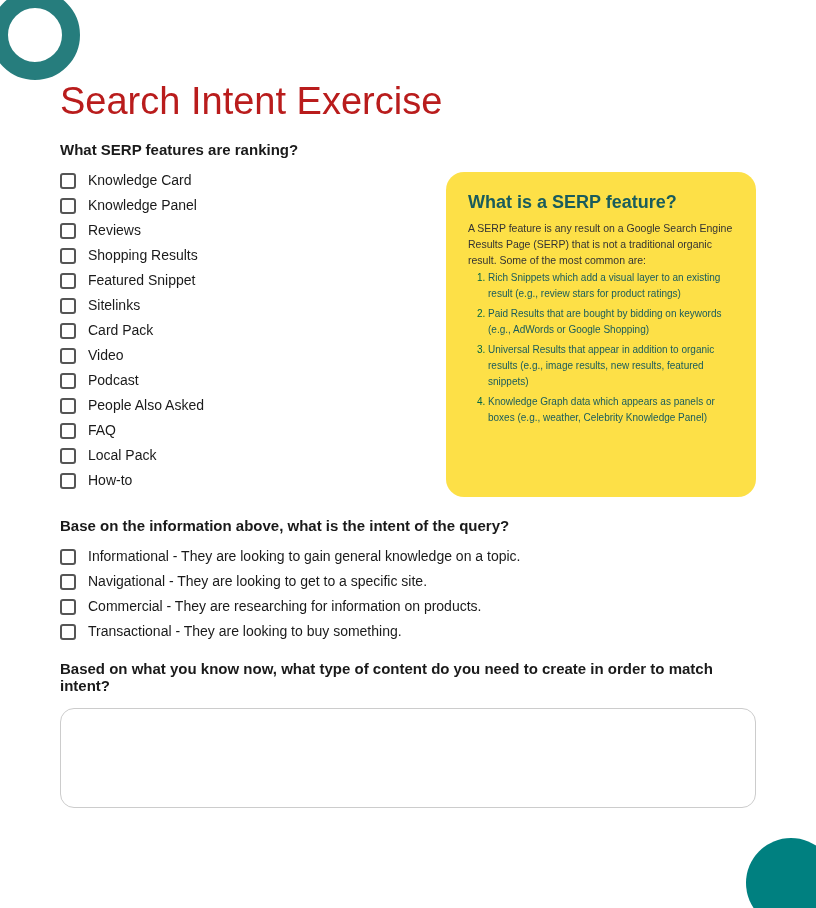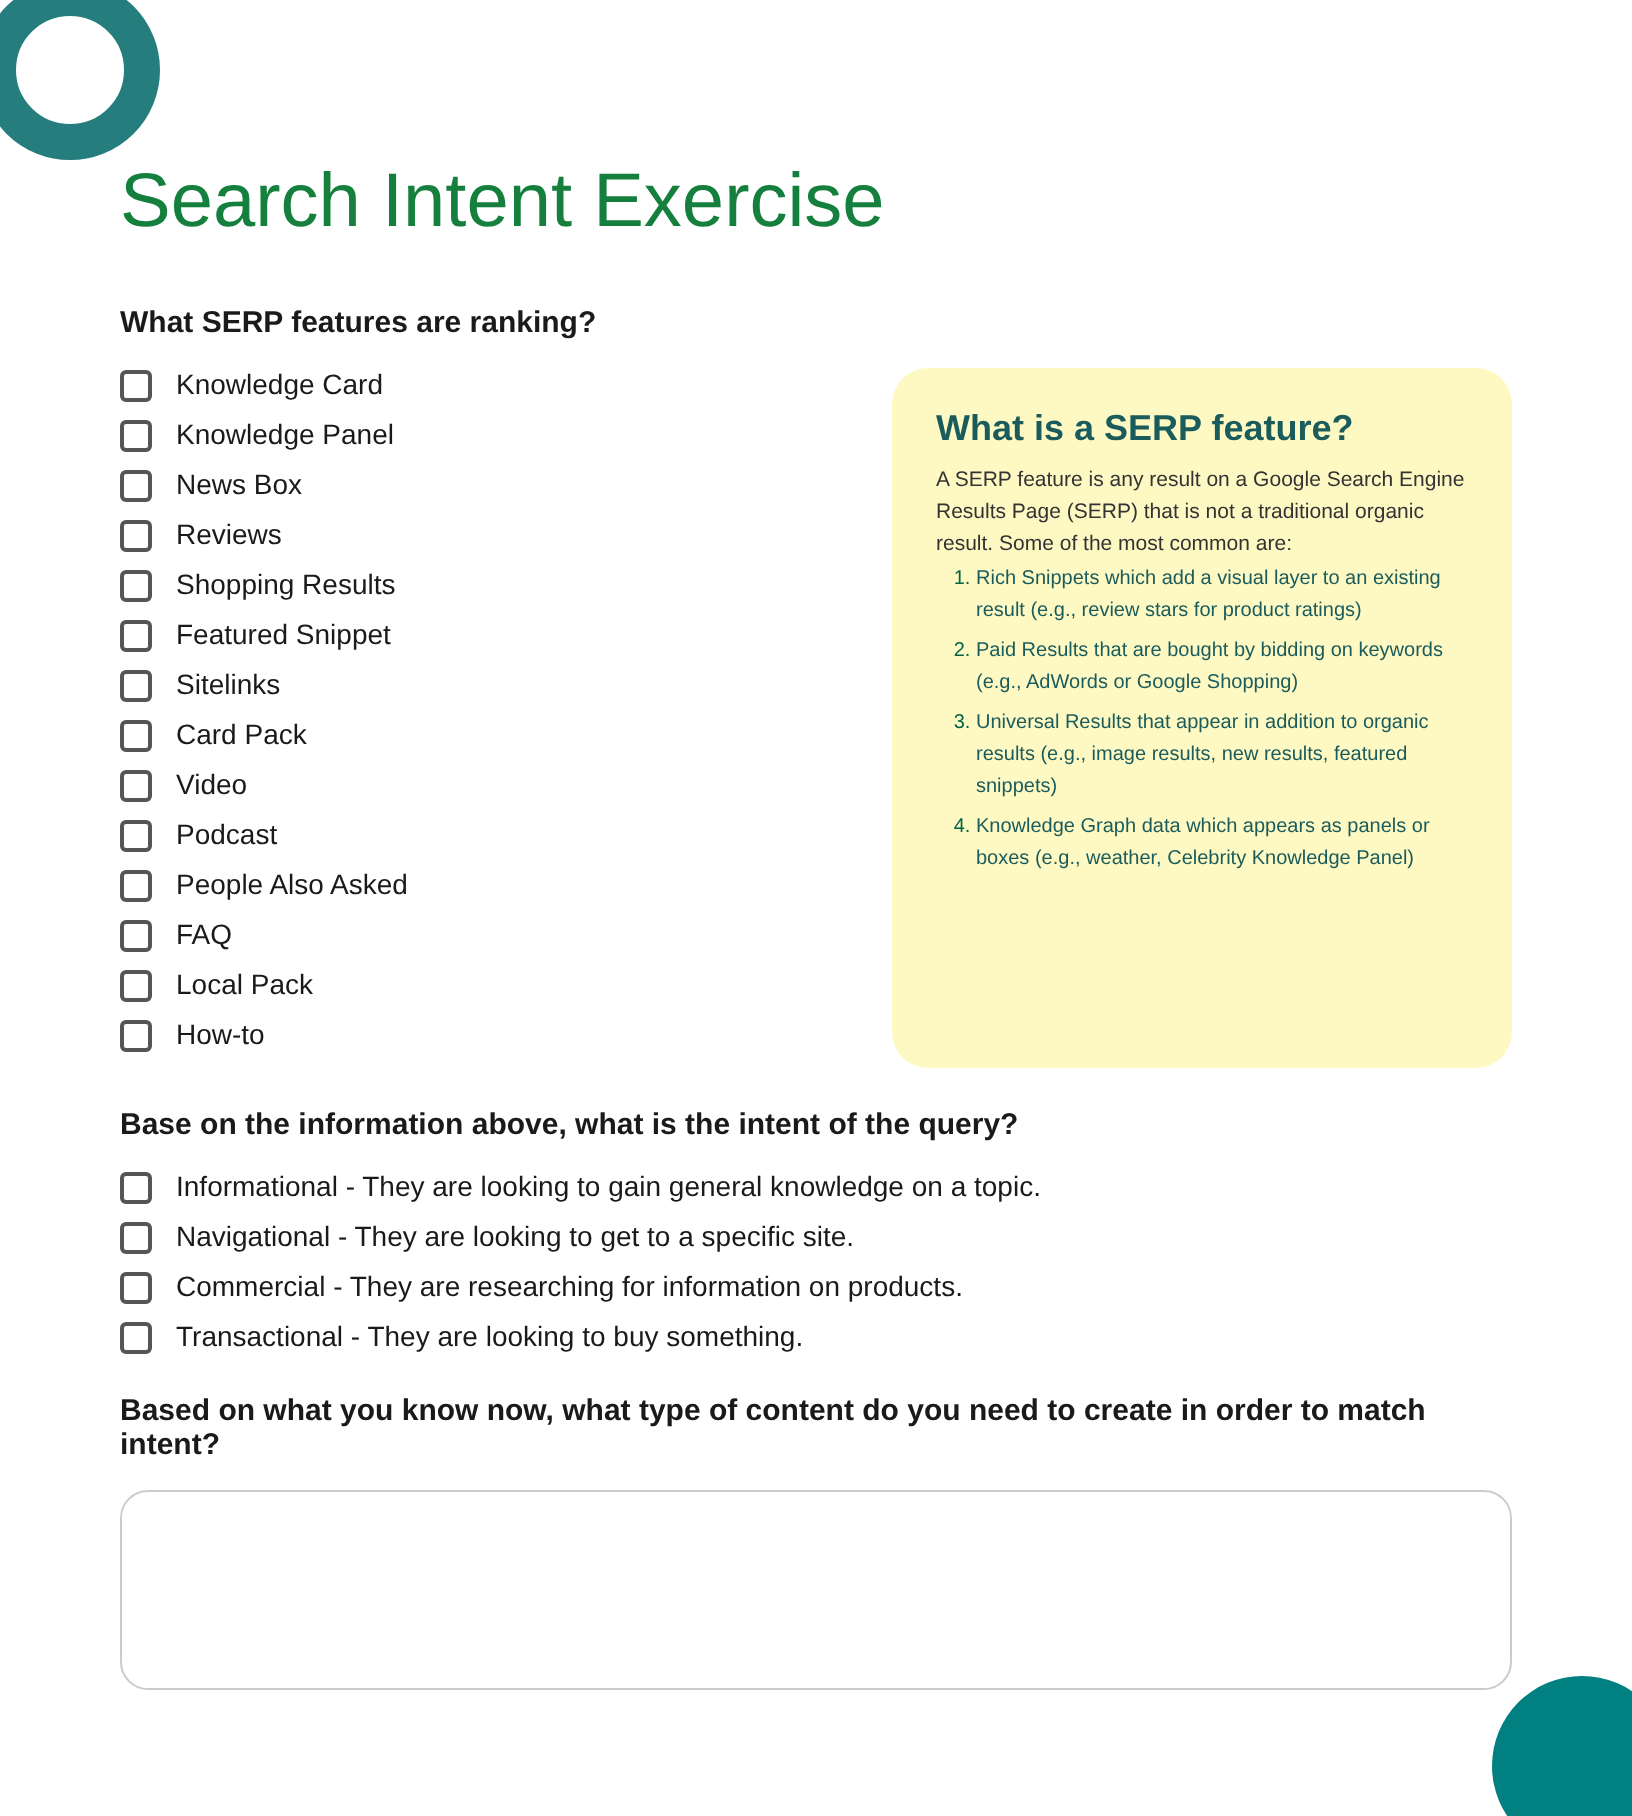--- a/index.html
+++ b/index.html
@@ -64,23 +64,23 @@
       right: -20px;
       width: 90px;
       height: 90px;
       border-radius: 50%;
       background: #008080;
     }
 
     .page-title {
       font-size: 38px;
       font-weight: normal;
-      color: #15803d;
+      color: #b91c1c;
       margin-top: 60px;
-      margin-bottom: 30px;
+      margin-bottom: 18px;
     }
 
     .section-question {
       font-size: 15px;
       font-weight: bold;
       color: #1a1a1a;
       margin-bottom: 14px;
       margin-top: 16px;
     }
 
@@ -107,21 +107,21 @@
       height: 16px;
       border: 2px solid #555;
       border-radius: 3px;
       margin-right: 12px;
       flex-shrink: 0;
       margin-top: 1px;
     }
 
     .serp-card {
       flex: 0 0 310px;
-      background: #fef9c3;
+      background: #fde047;
       border-radius: 18px;
       padding: 20px 22px;
       font-size: 11px;
     }
 
     .serp-card-title {
       font-size: 18px;
       font-weight: bold;
       color: #1a5c5c;
       margin-bottom: 8px;
@@ -179,24 +179,20 @@
     <div class="checklist-col">
 
       <div id="serp-checklist-items">
           <div class="checklist-item">
             <div class="checkbox"></div>
             <span>Knowledge Card</span>
           </div>
           <div class="checklist-item">
             <div class="checkbox"></div>
             <span>Knowledge Panel</span>
-          </div>
-          <div class="checklist-item">
-            <div class="checkbox"></div>
-            <span>News Box</span>
           </div>
           <div class="checklist-item">
             <div class="checkbox"></div>
             <span>Reviews</span>
           </div>
           <div class="checklist-item">
             <div class="checkbox"></div>
             <span>Shopping Results</span>
           </div>
           <div class="checklist-item">

